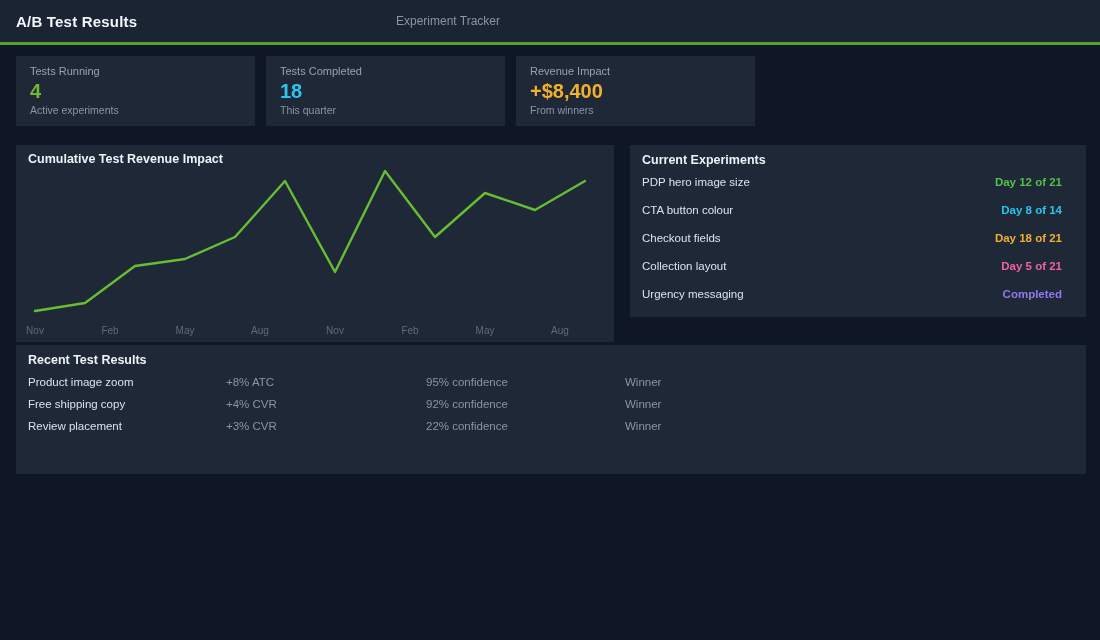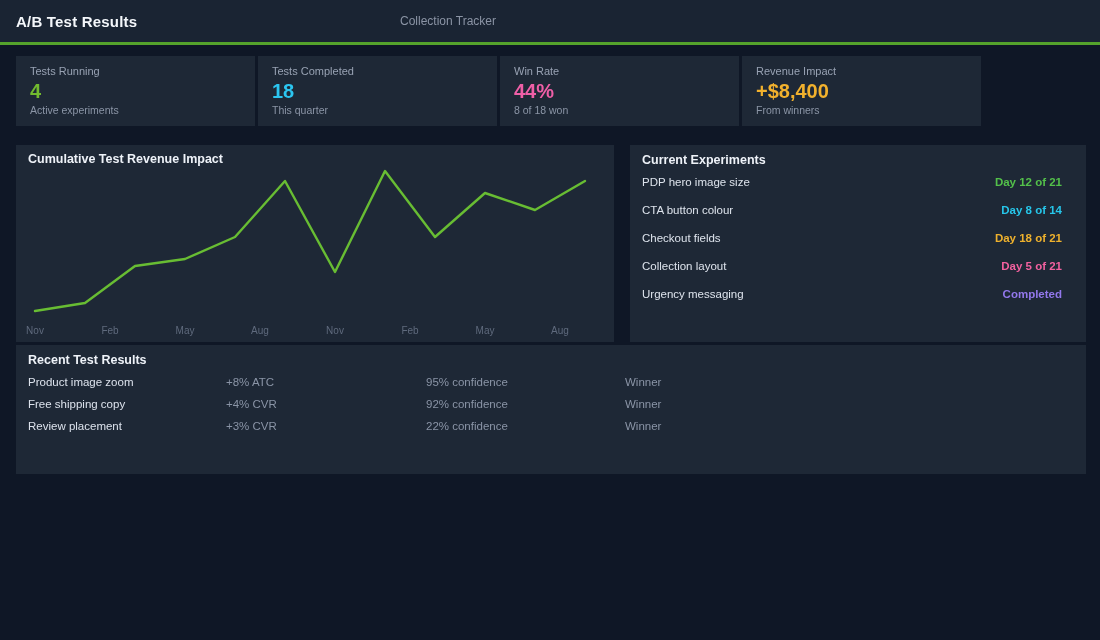--- a/index.html
+++ b/index.html
@@ -16,41 +16,41 @@
     display:flex; align-items:center; padding:0 16px;text-align:right;
   }
   .app-title{ font-size:15px; font-weight:bold; color:#f4f7fb; letter-spacing:.2px; }
   .app-subtitle{
     position:absolute; left:448px; transform:translateX(-50%);
     font-size:12px; color:#8b94a5; font-weight:normal;
   }
   
   .stats-row{
     margin:11px 16px 18px 16px;
-    display:grid; grid-template-columns:repeat(4,239px); gap:3px;
+    display:grid; grid-template-columns:repeat(4,239px); gap:11px;
   }
   .card{
     background:#1e2836; height:70px; padding:9px 14px;
   }
   .card-label{ font-size:11px; color:#98a2b3; }
   .card-value{ font-size:20px; font-weight:bold; margin-top:3px; line-height:1.15; }
   .card-sub{ font-size:10.5px; color:#8b95a6; margin-top:1px; }
   
   .middle-row{
     margin:19px 0 0 16px; width:1070px;
     display:flex; gap:16px;border-radius:16px;
   }
   .chart-panel{
     position:relative; width:598px; height:197px; background:#1e2836;
   }
   .panel-title{ font-size:12.5px; font-weight:bold; color:#eef2f8; }
   .chart-panel .panel-title{ position:absolute; left:12px; top:7px; z-index:2; }
   .chart-panel svg{ position:absolute; inset:0; }
   .exp-panel{
-    width:456px; height:197px; background:#1e2836; padding:7px 12px;
+    width:456px; height:172px; background:#1e2836; padding:7px 12px;
   }
   .exp-panel .panel-title{ line-height:16px; }
   .exp-row{
     height:28px; display:flex; align-items:center; justify-content:space-between;
     padding-right:12px; cursor:default;
   }
   .exp-name{ font-size:11.5px; color:#dde3ec; }
   .exp-status{ font-size:11.5px; font-weight:bold; }
   
   .results-panel{
@@ -63,42 +63,37 @@
     height:22px; align-items:center;
   }
   .result-name{ font-size:11.5px; color:#dce2ec; }
   .result-cell{ font-size:11.5px; color:#8a94a6; }
 </style>
 </head>
 <body>
 
 <header class="app-header">
   <h1 class="app-title">A/B Test Results</h1>
-  <span class="app-subtitle">Collection Tracker</span>
+  <span class="app-subtitle">Experiment Tracker</span>
 </header>
 
 <section class="stats-row">
 
     <div class="card">
       <div class="card-label">Tests Running</div>
       <div class="card-value" style="color: rgb(114, 186, 47);">4</div>
       <div class="card-sub">Active experiments</div>
     </div>
 
     <div class="card">
       <div class="card-label">Tests Completed</div>
       <div class="card-value" style="color: rgb(43, 197, 240);">18</div>
       <div class="card-sub">This quarter</div>
     </div>
 
-    <div class="card">
-      <div class="card-label">Win Rate</div>
-      <div class="card-value" style="color: rgb(239, 95, 167);">44%</div>
-      <div class="card-sub">8 of 18 won</div>
-    </div>
 
     <div class="card">
       <div class="card-label">Revenue Impact</div>
       <div class="card-value" style="color: rgb(242, 177, 45);">+$8,400</div>
       <div class="card-sub">From winners</div>
     </div>
   </section>
 
 <section class="middle-row">
   <div class="chart-panel">

